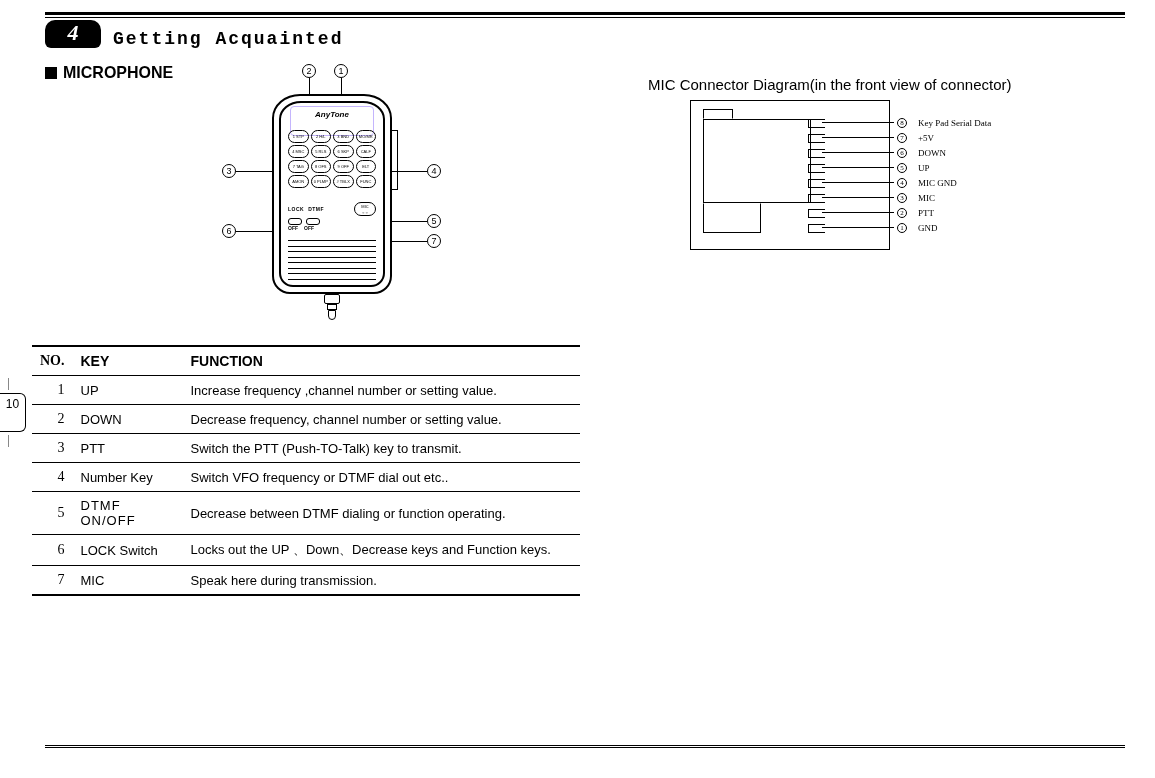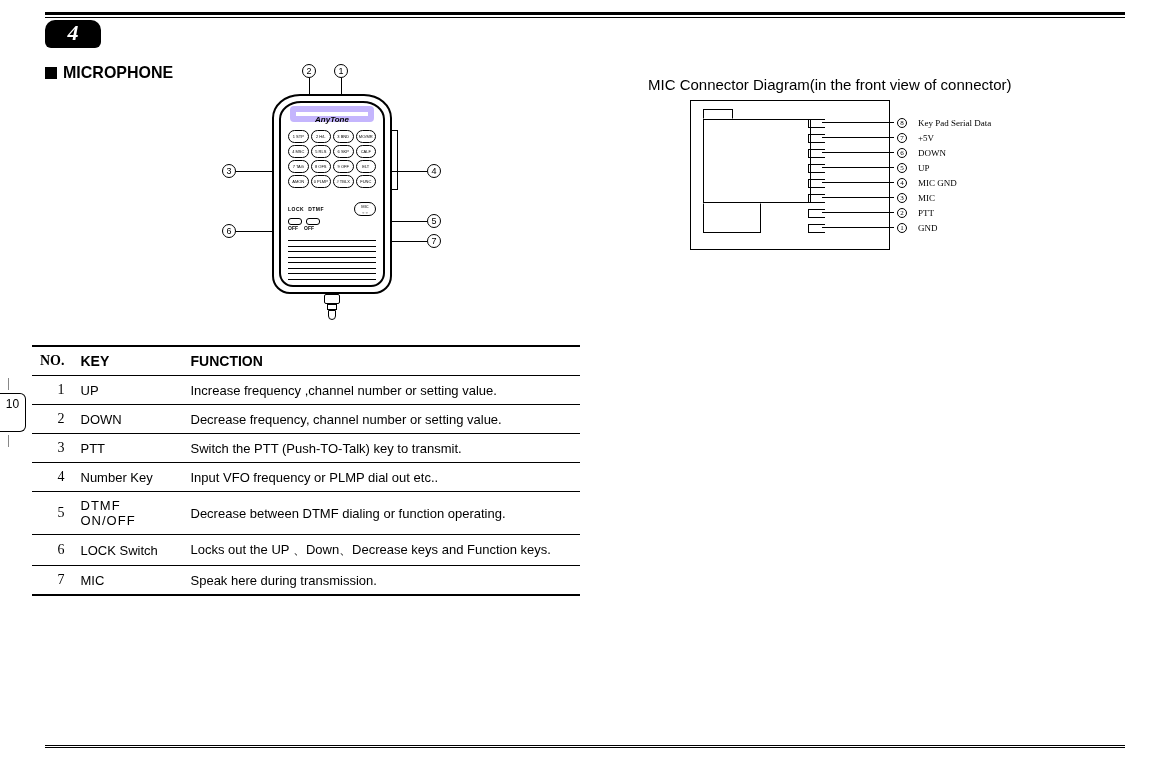--- a/index.html
+++ b/index.html
@@ -108,22 +108,22 @@
   }
   .mic-body::before {
     content: "";
     position: absolute;
     inset: 5px;
     border: 2px solid #000;
     border-radius: 22px 22px 14px 14px / 18px 18px 14px 14px;
   }
   .mic-screen {
     position: absolute;
-    left: 16px; right: 16px; top: 10px; height: 16px;
-    border: 6px solid #c4b5fd;
+    left: 16px; right: 16px; top: 10px; height: 30px;
+    border: 1px solid #c4b5fd;
     border-radius: 4px;
     font-size: 8px;
     font-style: italic;
     font-weight: bold;
     text-align: center;
     line-height: 16px;
     font-family: Arial, sans-serif;
   }
   .keypad {
     position: absolute;
@@ -288,20 +288,21 @@
   }
   .pinlabel { font-size: 9px; white-space: nowrap; margin-left: 8px; }
 </style>
 </head>
 <body>
 
 <div class="top-rule"></div>
 
 <div class="chapter-row">
   <div class="chapter-tab">4</div>
+  <div class="chapter-title">Getting Acquainted</div>
 </div>
 
 <div class="section-row">
   <div class="section-box"></div>
   <div class="section-title">MICROPHONE</div>
 </div>
 
 <div class="right-heading">MIC Connector Diagram(in the front view of connector)</div>
 
 <div class="page-tab">10</div>
@@ -402,21 +403,21 @@
         <td>Decrease frequency, channel number or setting value.</td>
       </tr>
       <tr>
         <td class="no">3</td>
         <td class="key">PTT</td>
         <td>Switch the PTT (Push-TO-Talk) key to transmit.</td>
       </tr>
       <tr>
         <td class="no">4</td>
         <td class="key">Number Key</td>
-        <td>Input VFO frequency or PLMP dial out etc..</td>
+        <td>Switch VFO frequency or DTMF dial out etc..</td>
       </tr>
       <tr>
         <td class="no">5</td>
         <td class="key keyjust">DTMF ON/OFF</td>
         <td>Decrease between DTMF dialing or function operating.</td>
       </tr>
       <tr>
         <td class="no">6</td>
         <td class="key">LOCK Switch</td>
         <td>Locks out the UP 、Down、Decrease keys and Function keys.</td>

